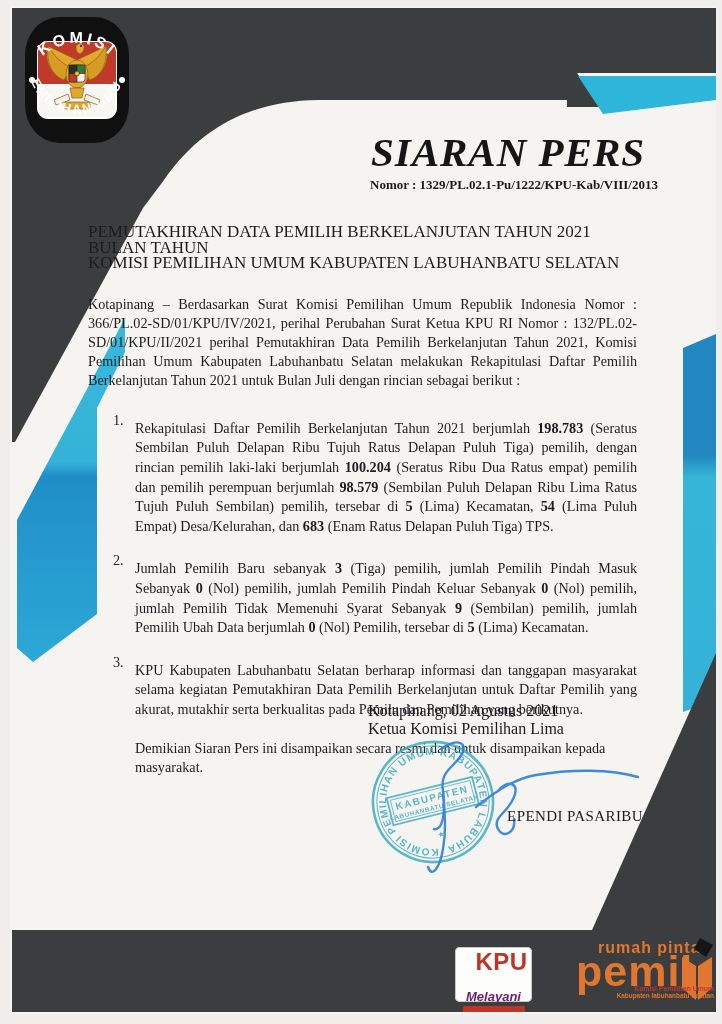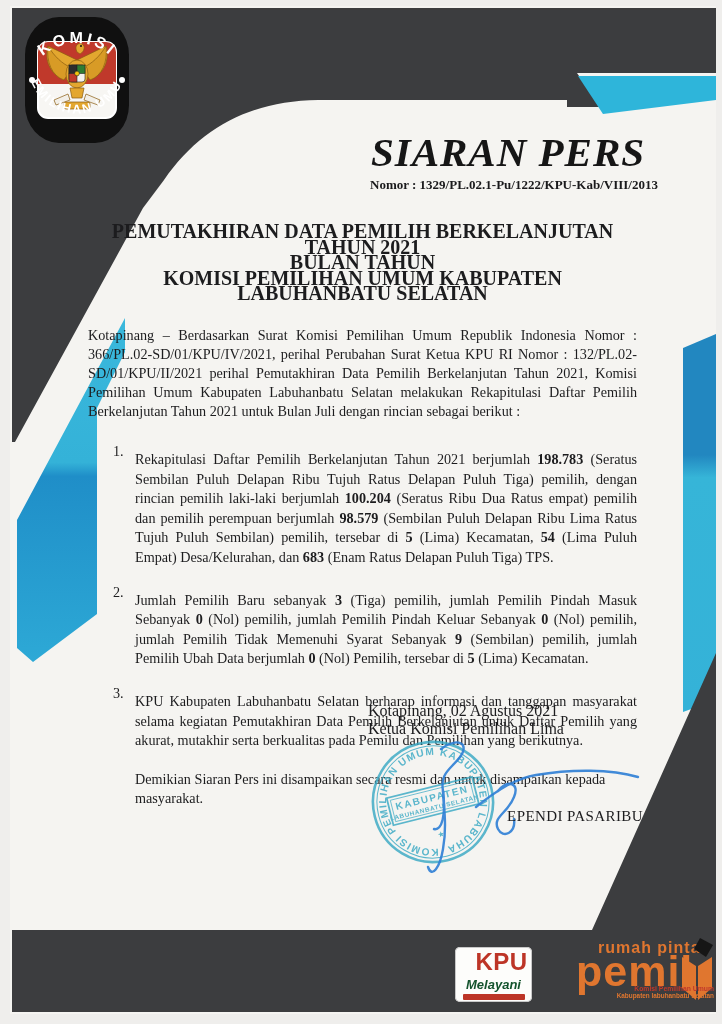--- a/index.html
+++ b/index.html
@@ -18,21 +18,21 @@
   
   .title-block{position:absolute;left:370px;top:130px;width:276px;text-align:center;}
   .title-main{
     font-size:41px;font-weight:bold;font-style:italic;letter-spacing:1px;
     color:#161616;line-height:44px;white-space:nowrap;
   }
   .title-number{font-size:13px;font-weight:bold;color:#1a1a1c;margin-top:3px;white-space:nowrap;}
 
   
   .content{position:absolute;left:88px;top:224px;width:549px;}
-  .doc-heading{text-align:center;font-weight:bold;font-size:20px;line-height:15.6px;}
+  .doc-heading{font-weight:normal;font-size:17px;line-height:15.6px;}
   .intro{margin-top:24px;text-align:justify;font-size:14.2px;line-height:19px;}
   .press-list{margin-top:21px;}
   .press-item{display:flex;margin-bottom:15px;padding-left:25px;font-size:14.2px;line-height:19.6px;}
   .press-item .num{width:22px;flex:0 0 22px;}
   .press-item .itxt{flex:1;text-align:justify;margin-top:8px;}
   .closing{margin-left:47px;margin-top:19px;font-size:14.2px;line-height:19px;}
 
   
   .sig-block{position:absolute;left:368px;top:702px;width:275px;text-align:left;
              font-size:16px;line-height:18.4px;}
@@ -41,21 +41,21 @@
   .stamp{position:absolute;left:368px;top:737px;width:130px;height:130px;opacity:.82;}
   .signature-ink{position:absolute;left:386px;top:735px;width:266px;height:156px;}
 
   
   .kpu-melayani{
     position:absolute;left:455px;top:947px;width:77px;height:55px;background:#fdfdfb;
     border-radius:5px;text-align:center;font-family:"Liberation Sans",sans-serif;
     box-shadow:0 0 0 1px #c8c8c8 inset;
   }
   .kpu-melayani .km1{color:#bd3527;font-weight:bold;font-size:24px;line-height:24px;margin-top:3px;letter-spacing:.5px;padding-left:16px;}
-  .kpu-melayani .km2{color:#14532d;font-weight:bold;font-style:italic;font-size:13px;line-height:13px;margin-top:4px;}
+  .kpu-melayani .km2{color:#701a75;font-weight:bold;font-style:italic;font-size:13px;line-height:13px;margin-top:16px;}
   .kpu-melayani .kmbar{width:62px;height:6px;background:#bd3527;margin:3px auto 0 auto;border-radius:1px;}
 
   .rumah-pintar{position:absolute;left:576px;top:936px;width:140px;height:70px;
                 font-family:"Liberation Sans",sans-serif;}
   .rp-top{position:absolute;left:22px;top:3px;color:#e0762f;font-weight:bold;font-size:16px;letter-spacing:1px;}
   .rp-main{position:absolute;left:0px;top:14px;color:#e0762f;font-weight:bold;font-size:43px;line-height:43px;letter-spacing:1px;}
   .rp-icon{position:absolute;left:103px;top:2px;width:36px;height:64px;}
   .rp-sub{position:absolute;left:40px;top:49px;width:98px;text-align:right;line-height:7px;}
   .rp-sub .s1{color:#c0392b;font-weight:bold;font-size:6.8px;}
   .rp-sub .s2{color:#e0762f;font-weight:bold;font-size:6.4px;}

